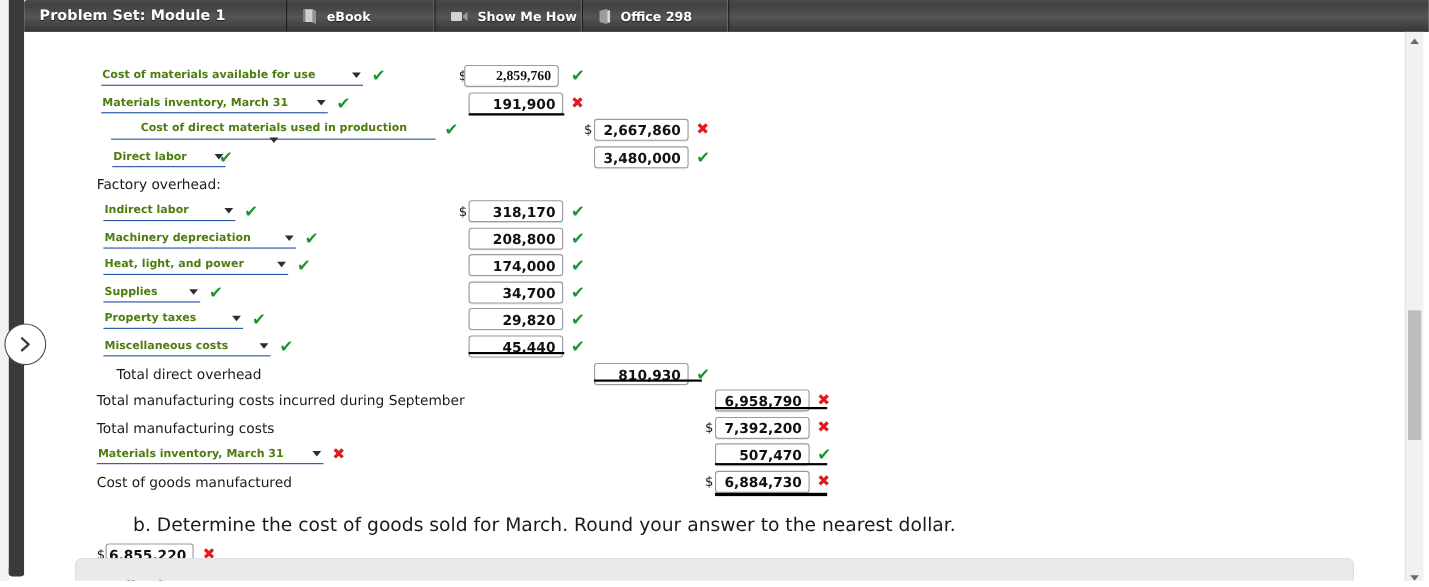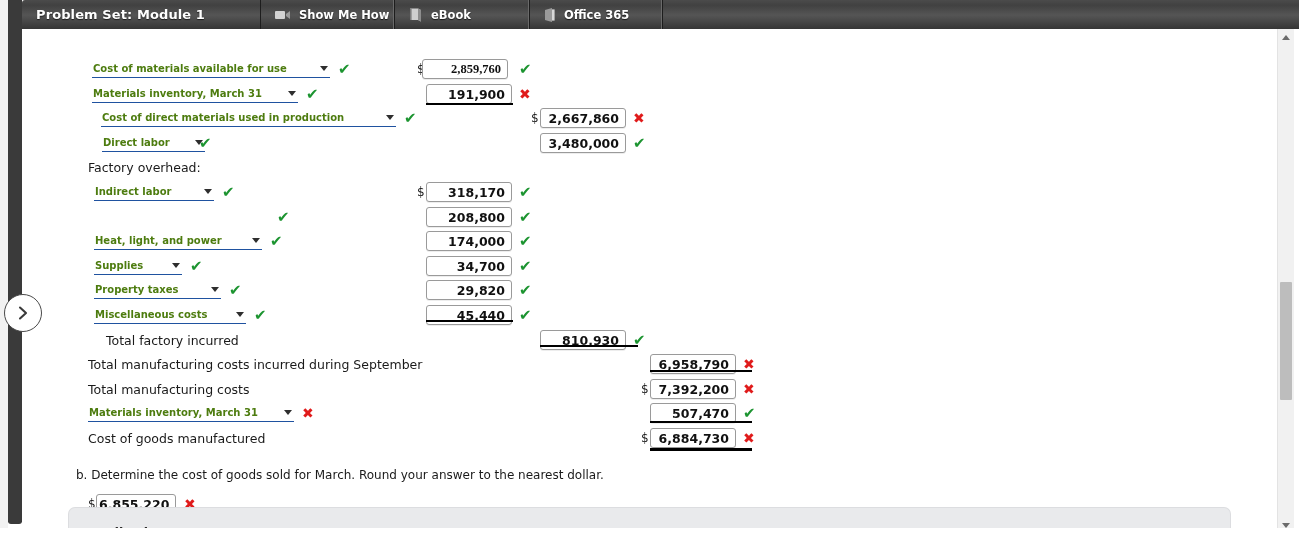--- a/index.html
+++ b/index.html
@@ -201,23 +201,24 @@
   .rule {
     position: absolute;
     background: #000000;
     height: 1.5px;
   }
   .rule.thick { height: 3px; }
 
   
   .qtext {
     position: absolute;
-    font-size: 12px;
+    font-size: 17px;
     color: #1a1a1a;
     white-space: nowrap;
+    margin-left: 45px;
   }
 
   
   .feedback {
     position: absolute;
     left: 46px; top: 478px;
     width: 1163px; height: 40px;
     background: #e9eaec;
     border: 1px solid #dcdde0;
     border-bottom: none;
@@ -283,50 +284,50 @@
   <div class="left-rail-bottomcap"></div>
 
   <div class="rail-toggle">
     <svg width="18" height="18" viewBox="0 0 18 18" aria-hidden="true">
       <polyline points="6,3.5 12,9 6,14.5" fill="none" stroke="#3a3a3a" stroke-width="2.1" stroke-linecap="round" stroke-linejoin="round"></polyline>
     </svg>
   </div>
 
   <div class="header">
     <div class="header-title">Problem Set: Module 1</div>
-
-    <div class="tab tab-smh">
-      <span class="tab-icon">
-        <svg width="17" height="13" viewBox="0 0 17 13" aria-hidden="true">
-          <rect x="1" y="3" width="10" height="8" rx="1" fill="#d2d2d2"></rect>
-          <path d="M12 6 L16 3 L16 11 L12 8 Z" fill="#9a9a9a"></path>
-        </svg>
-      </span>
-      <span>Show Me How</span>
-    </div>
 
     <div class="tab tab-ebook">
       <span class="tab-icon">
         <svg width="15" height="16" viewBox="0 0 15 16" aria-hidden="true">
           <path d="M2 1.5 L10 1.5 L13 3 L13 14.5 L10 13 L2 13 Z" fill="#cfcfcf"></path>
           <path d="M10 1.5 L13 3 L13 14.5 L10 13 Z" fill="#8e8e8e"></path>
           <rect x="2" y="1.5" width="1.6" height="11.5" fill="#7d7d7d"></rect>
         </svg>
       </span>
       <span>eBook</span>
     </div>
 
+    <div class="tab tab-smh">
+      <span class="tab-icon">
+        <svg width="17" height="13" viewBox="0 0 17 13" aria-hidden="true">
+          <rect x="1" y="3" width="10" height="8" rx="1" fill="#d2d2d2"></rect>
+          <path d="M12 6 L16 3 L16 11 L12 8 Z" fill="#9a9a9a"></path>
+        </svg>
+      </span>
+      <span>Show Me How</span>
+    </div>
+
     <div class="tab tab-o365">
       <span class="tab-icon">
         <svg width="13" height="16" viewBox="0 0 13 16" aria-hidden="true">
           <path d="M2 3 L9 1 L9 15 L2 13 Z" fill="#9b9b9b"></path>
           <rect x="9" y="2.4" width="2.6" height="11.2" fill="#d8d8d8"></rect>
         </svg>
       </span>
-      <span>Office 365</span>
+      <span>Office 298</span>
     </div>
 
     <div class="tab-rest"></div>
   </div>
 
   <div class="content">
     <div class="sheet" id="sheet">
 
     <div class="row" style="top: 28px;">
           <div class="sel" style="left: 70px; width: 238px;">
@@ -345,21 +346,21 @@
             <span class="sel-text">Materials inventory, March 31</span>
             <span class="sel-arrow">
               <i></i>
             </span>
           </div>
           <span class="mark ok" style="left: 284px;">✔</span>
           <input class="inp" type="text" readonly="" value="191,900" style="left: 404px;">
           <span class="mark bad" style="left: 497px;">✖</span>
         </div>
         <div class="row" style="top: 77px;">
-          <div class="sel" style="left: 79px; width: 295px;">
+          <div class="sel" style="left: 79px; width: 295px; flex-direction: column;">
             <span class="sel-text">Cost of direct materials used in production</span>
             <span class="sel-arrow">
               <i></i>
             </span>
           </div>
           <span class="mark ok" style="left: 382px;">✔</span>
           <span class="dollar" style="left: 509px;">$</span>
           <input class="inp" type="text" readonly="" value="2,667,860" style="left: 518px;">
           <span class="mark bad" style="left: 611px;">✖</span>
         </div>
@@ -383,20 +384,26 @@
             <span class="sel-arrow">
               <i></i>
             </span>
           </div>
           <span class="mark ok" style="left: 200px;">✔</span>
           <span class="dollar" style="left: 395px;">$</span>
           <input class="inp" type="text" readonly="" value="318,170" style="left: 404px;">
           <span class="mark ok" style="left: 497px;">✔</span>
         </div>
         <div class="row" style="top: 176px;">
+          <div class="sel" style="left: 72px; width: 175px;">
+            <span class="sel-text">Machinery depreciation</span>
+            <span class="sel-arrow">
+              <i></i>
+            </span>
+          </div>
           <span class="mark ok" style="left: 255px;">✔</span>
           <input class="inp" type="text" readonly="" value="208,800" style="left: 404px;">
           <span class="mark ok" style="left: 497px;">✔</span>
         </div>
         <div class="row" style="top: 200px;">
           <div class="sel" style="left: 72px; width: 168px; justify-content: space-between;">
             <span class="sel-text">Heat, light, and power</span>
             <span class="sel-arrow">
               <i></i>
             </span>
@@ -432,21 +439,21 @@
             <span class="sel-text">Miscellaneous costs</span>
             <span class="sel-arrow">
               <i></i>
             </span>
           </div>
           <span class="mark ok" style="left: 232px;">✔</span>
           <input class="inp" type="text" readonly="" value="45,440" style="left: 404px;">
           <span class="mark ok" style="left: 497px;">✔</span>
         </div>
         <div class="row" style="top: 299px;">
-          <span class="lbl" style="left: 84px;">Total factory incurred</span>
+          <span class="lbl" style="left: 84px;">Total direct overhead</span>
           <input class="inp" type="text" readonly="" value="810,930" style="left: 518px;">
           <span class="mark ok" style="left: 611px;">✔</span>
         </div>
         <div class="row" style="top: 323px;">
           <span class="lbl" style="left: 66px;">Total manufacturing costs incurred during September</span>
           <input class="inp" type="text" readonly="" value="6,958,790" style="left: 628px;">
           <span class="mark bad" style="left: 721px;">✖</span>
         </div>
         <div class="row" style="top: 348px;">
           <span class="lbl" style="left: 66px;">Total manufacturing costs</span>

